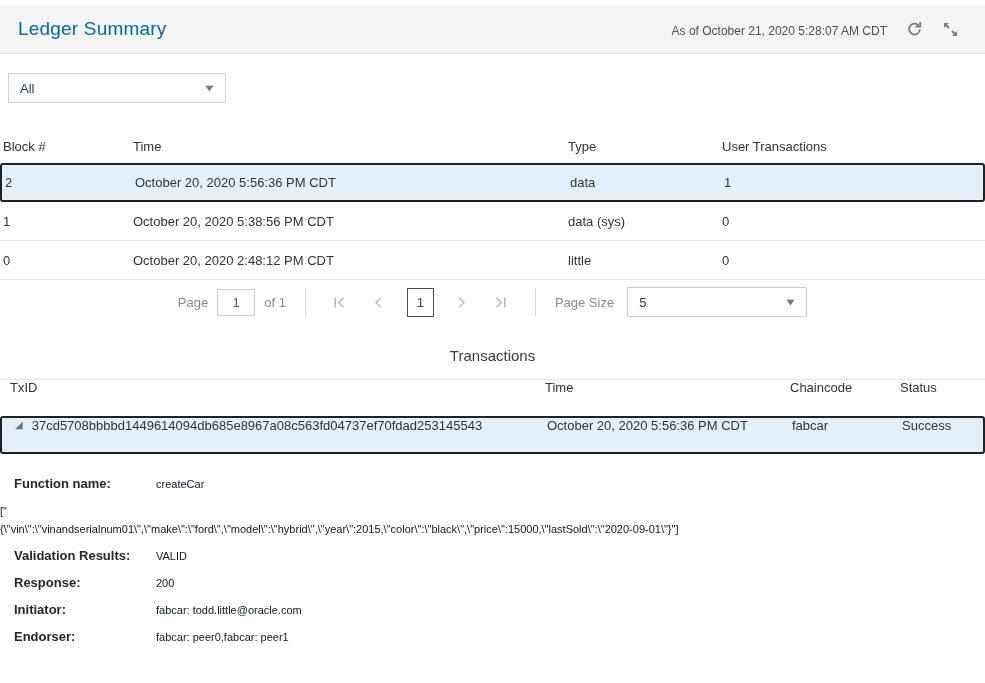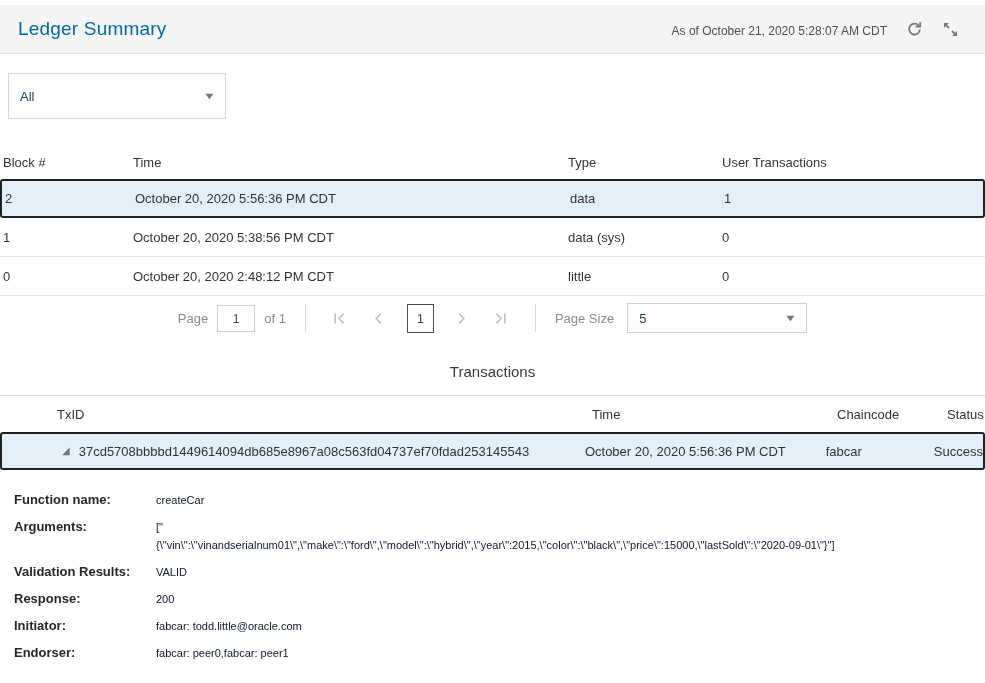--- a/index.html
+++ b/index.html
@@ -11,21 +11,21 @@
     display:flex; align-items:center; justify-content:space-between; padding:0 26px 0 18px;
   }
   .header h1 { font-size:19px; font-weight:400; color:#0369a1; letter-spacing:.2px; }
   .header-right { display:flex; align-items:flex-end; gap:18px; }
   .asof { font-size:12px; color:#4f4f4f; }
   .hicon { width:18px; height:18px; cursor:pointer; display:inline-flex; align-items:center; justify-content:center; }
   .hicon svg { display:block; }
 
   
   .filter {
-    margin:19px 0 0 8px; width:218px; height:46px; border:1px solid #d5d5d5; background:#fdfdfd;
+    margin:19px 0 0 8px; width:218px; height:30px; border:1px solid #d5d5d5; background:#fdfdfd;
     display:flex; align-items:center; justify-content:space-between; padding:0 11px; cursor:pointer;
   }
   .filter .val { font-size:13px; color:#1d3a52; }
   .caret { font-size:9px; color:#6f7a81; transform:scaleX(1.5); }
 
   
   .blocks { margin-top:26px; font-size:13px; }
   .brow { display:flex; align-items:center; }
   .bhead { height:34px; color:#333; }
   .c1 { width:133px; padding-left:3px; }
@@ -58,21 +58,21 @@
     display:flex; align-items:center; justify-content:space-between; padding:0 11px; cursor:pointer;
   }
   .psize .val { font-size:13px; color:#1d3a52; }
 
   
   .tx-title {
     margin-top:27px; text-align:center; font-size:15px; color:#3a3a3a;
     padding-bottom:15px; border-bottom:1px solid #e4e4e4;
   }
   .txtable { font-size:13px; }
-  .trow { display:flex; align-items:center;padding-left:47px; }
+  .trow { display:flex; align-items:flex-start; }
   .thead { height:36px; color:#333; }
   .t1 { width:545px; padding-left:10px; display:flex; align-items:center; }
   .t2 { width:245px; }
   .t3 { width:110px; }
   .t4 { flex:1; }
   .tdata { height:38px; background:#e4f0f9; border:2px solid #212121; border-radius:3px; cursor:pointer; }
   .expander { font-size:10px; color:#6e7880; margin:0 9px 0 3px; transform:translateY(-1px); cursor:pointer; }
 
   
   .details { margin-top:21px; }
@@ -191,21 +191,20 @@
     <div class="t4">Success</div>
   </div>
 </div>
 
 <div class="details">
   <div class="drow">
     <div class="dlabel">Function name:</div>
     <div class="dvalue">createCar</div>
   </div>
   <div class="drow">
-    <div class="dlabel">Arguments:</div>
     <div class="dvalue">["
 {\"vin\":\"vinandserialnum01\",\"make\":\"ford\",\"model\":\"hybrid\",\"year\":2015,\"color\":\"black\",\"price\":15000,\"lastSold\":\"2020-09-01\"}"]</div>
   </div>
   <div class="drow">
     <div class="dlabel">Validation Results:</div>
     <div class="dvalue">VALID</div>
   </div>
   <div class="drow">
     <div class="dlabel">Response:</div>
     <div class="dvalue">200</div>

